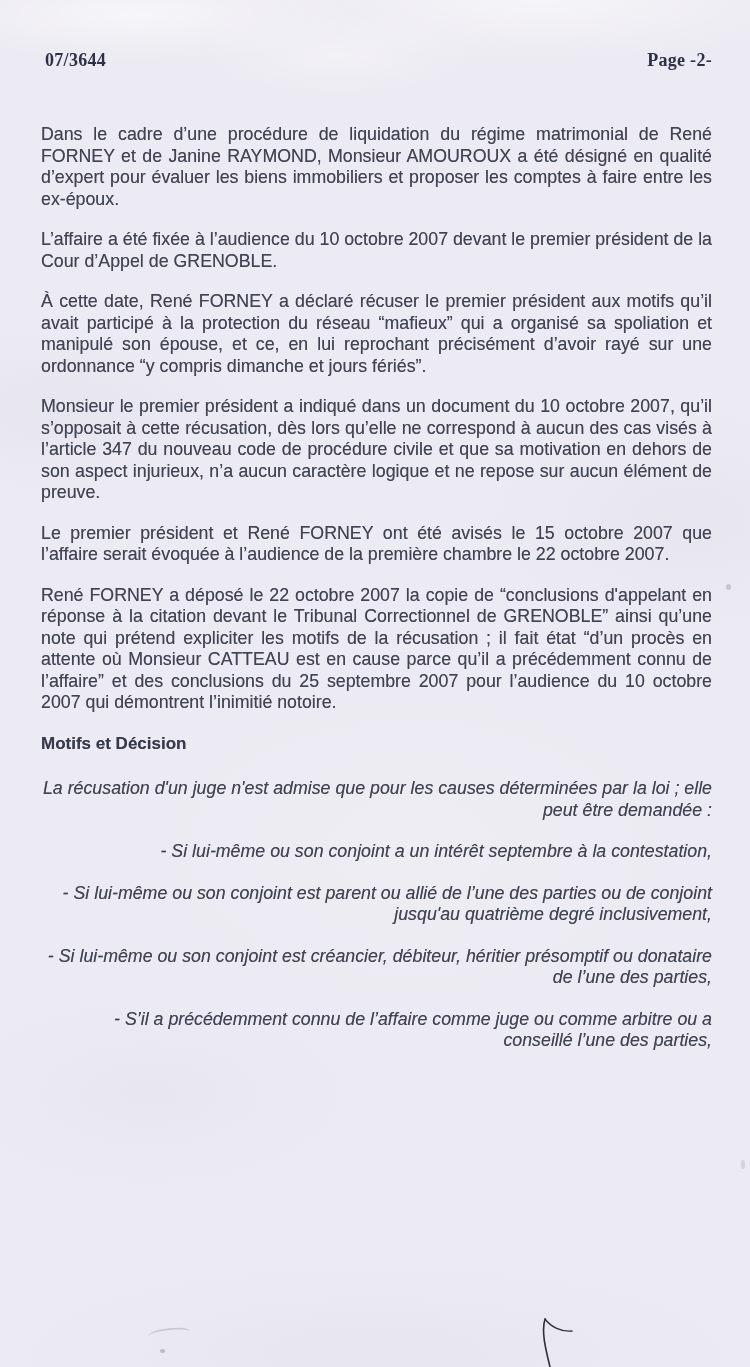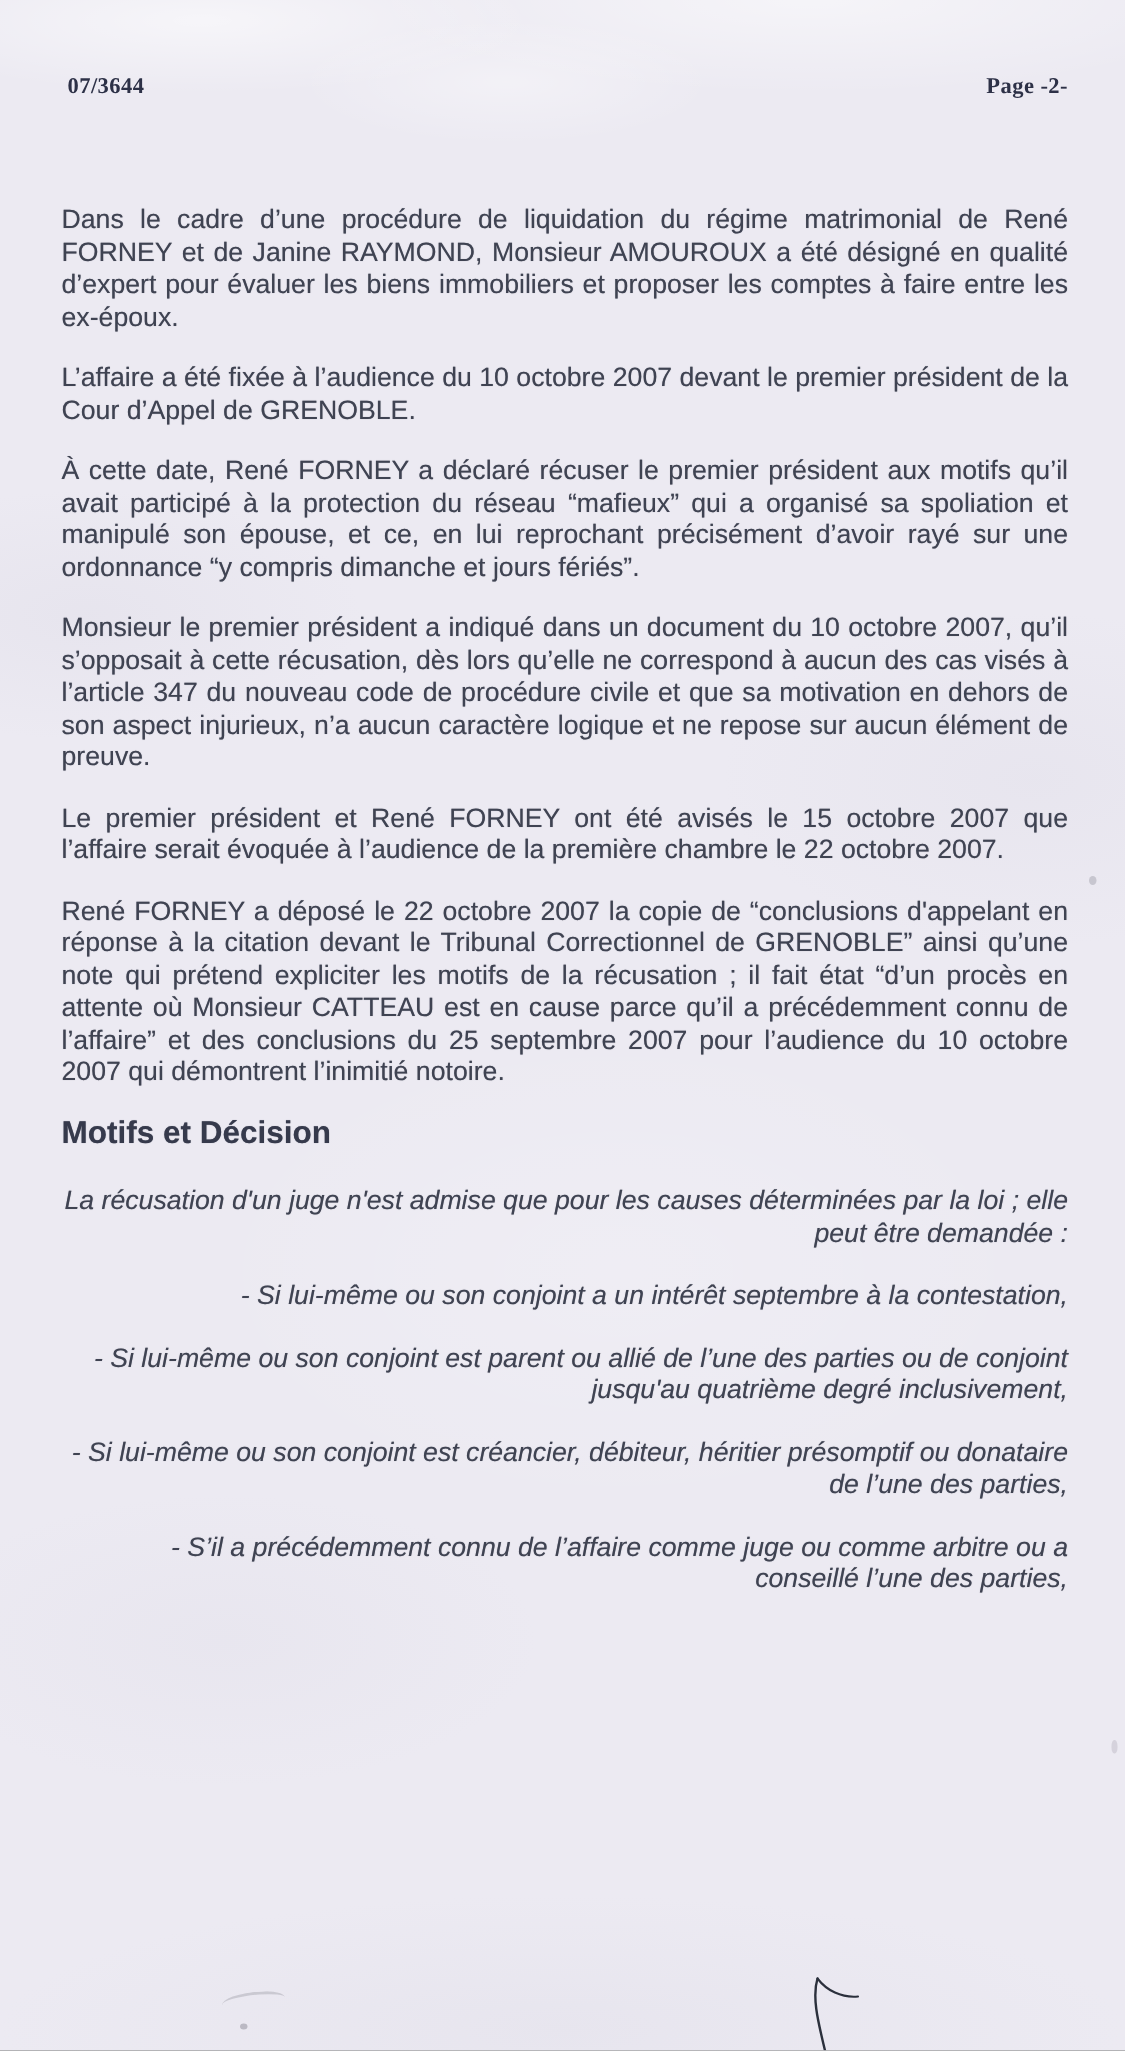--- a/index.html
+++ b/index.html
@@ -27,46 +27,46 @@
   }
   .scan-header {
     position: absolute;
     top: 50px;
     left: 45px;
     right: 38px;
     display: flex;
     justify-content: space-between;
     font-family: "Liberation Serif", "DejaVu Serif", serif;
     font-weight: bold;
-    font-size: 15px;
+    font-size: 18px;
     color: #2d3147;
     letter-spacing: 0.3px;
   }
   .content {
     position: absolute;
-    top: 136px;
+    top: 124px;
     left: 41px;
     width: 671px;
     color: #3f4352;
     font-size: 17.8px;
     line-height: 21.5px;
   }
   .content p {
     margin: 0 0 19px 0;
     text-align: justify;
     text-shadow: 0 0 0.5px rgba(63,67,82,0.55);
   }
   .content p.quote {
     font-style: italic;
     margin-bottom: 20px;
     text-align: right;
   }
   .content h2 {
     margin: 16px 0 24px 0;
-    font-size: 21px;
+    font-size: 17px;
     font-weight: bold;
     color: #363a4c;
     text-shadow: 0 0 0.5px rgba(54,58,76,0.6);
   }
   .pen-mark {
     position: absolute;
     left: 0;
     top: 0;
     width: 750px;
     height: 1367px;

